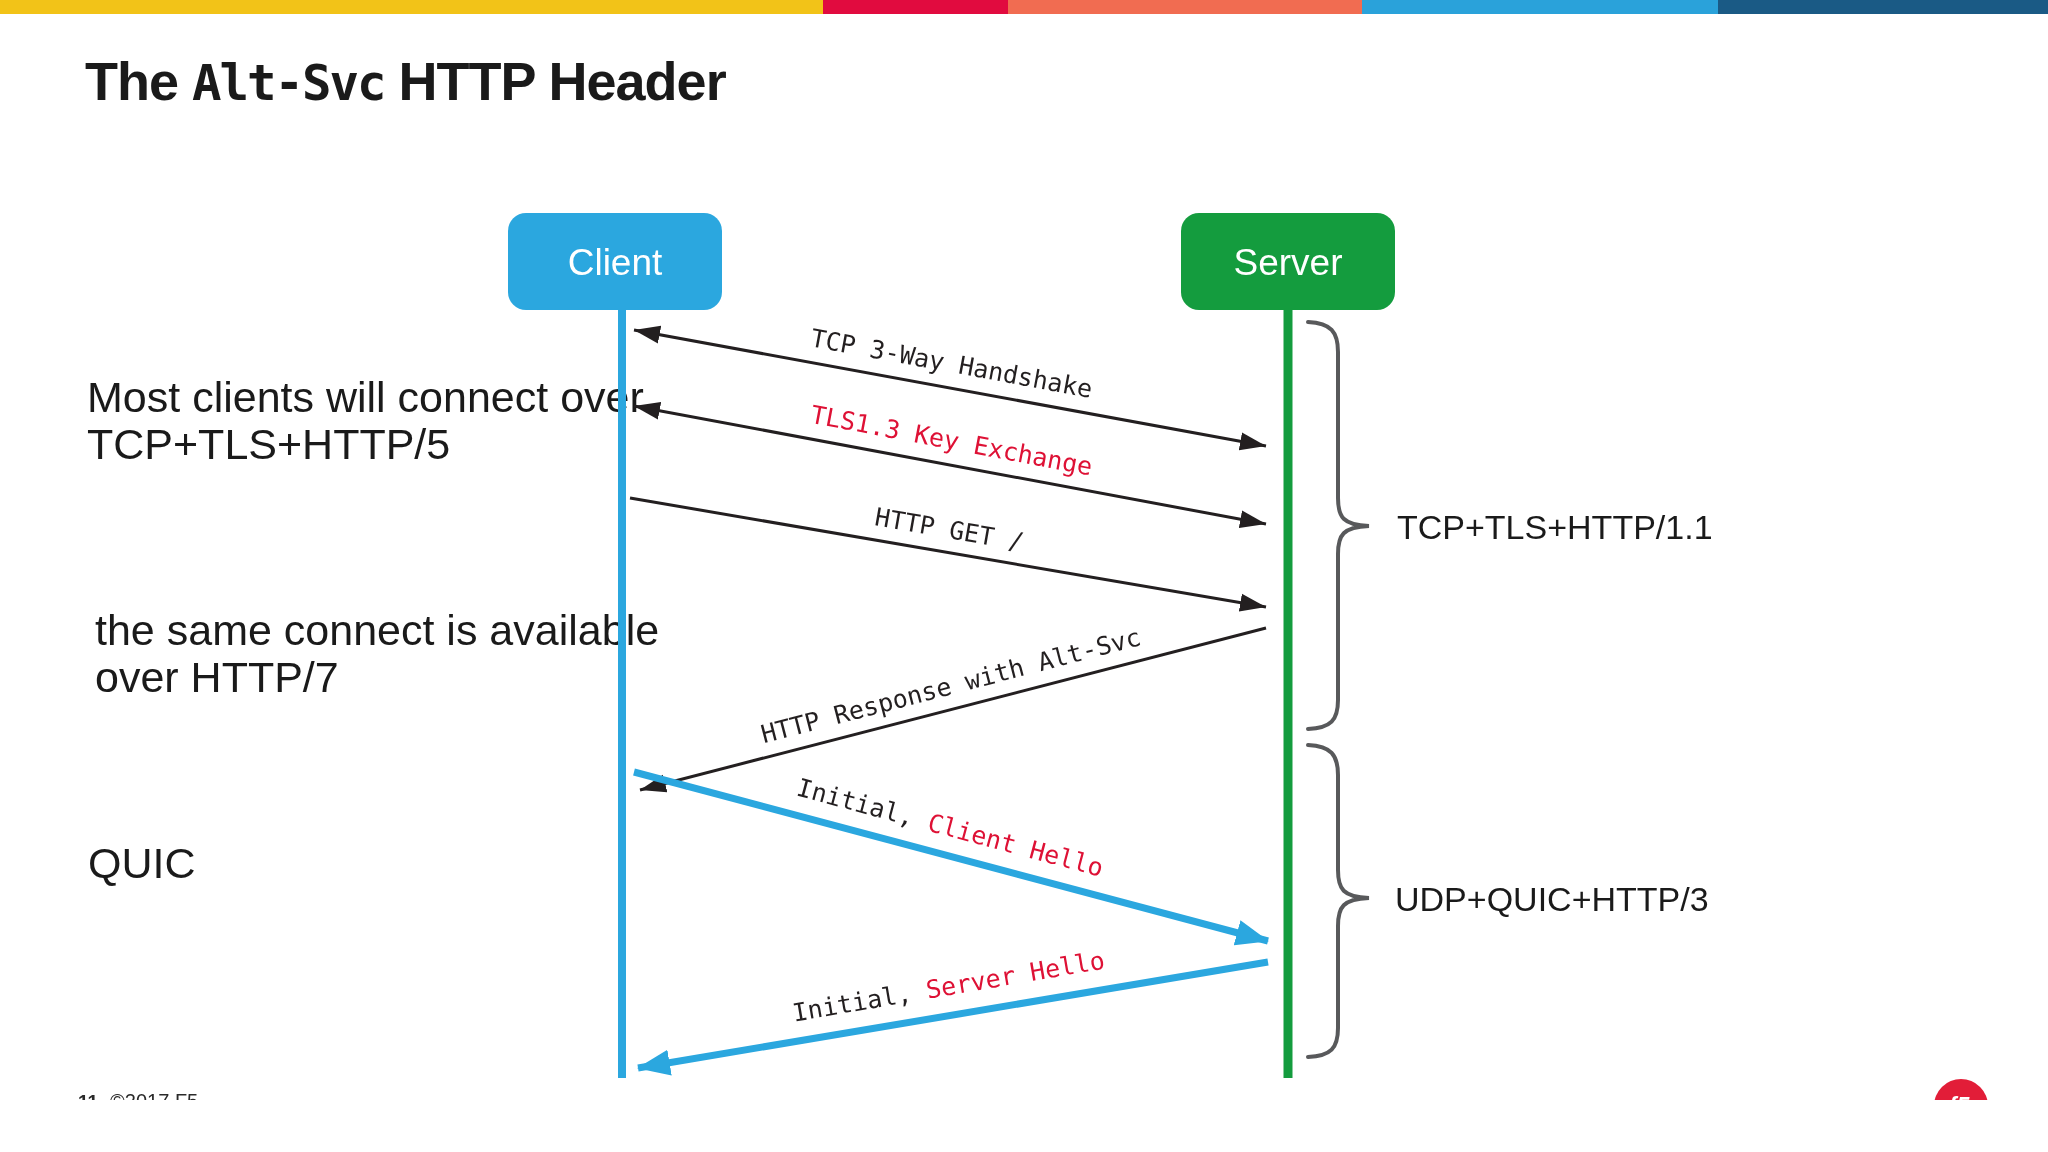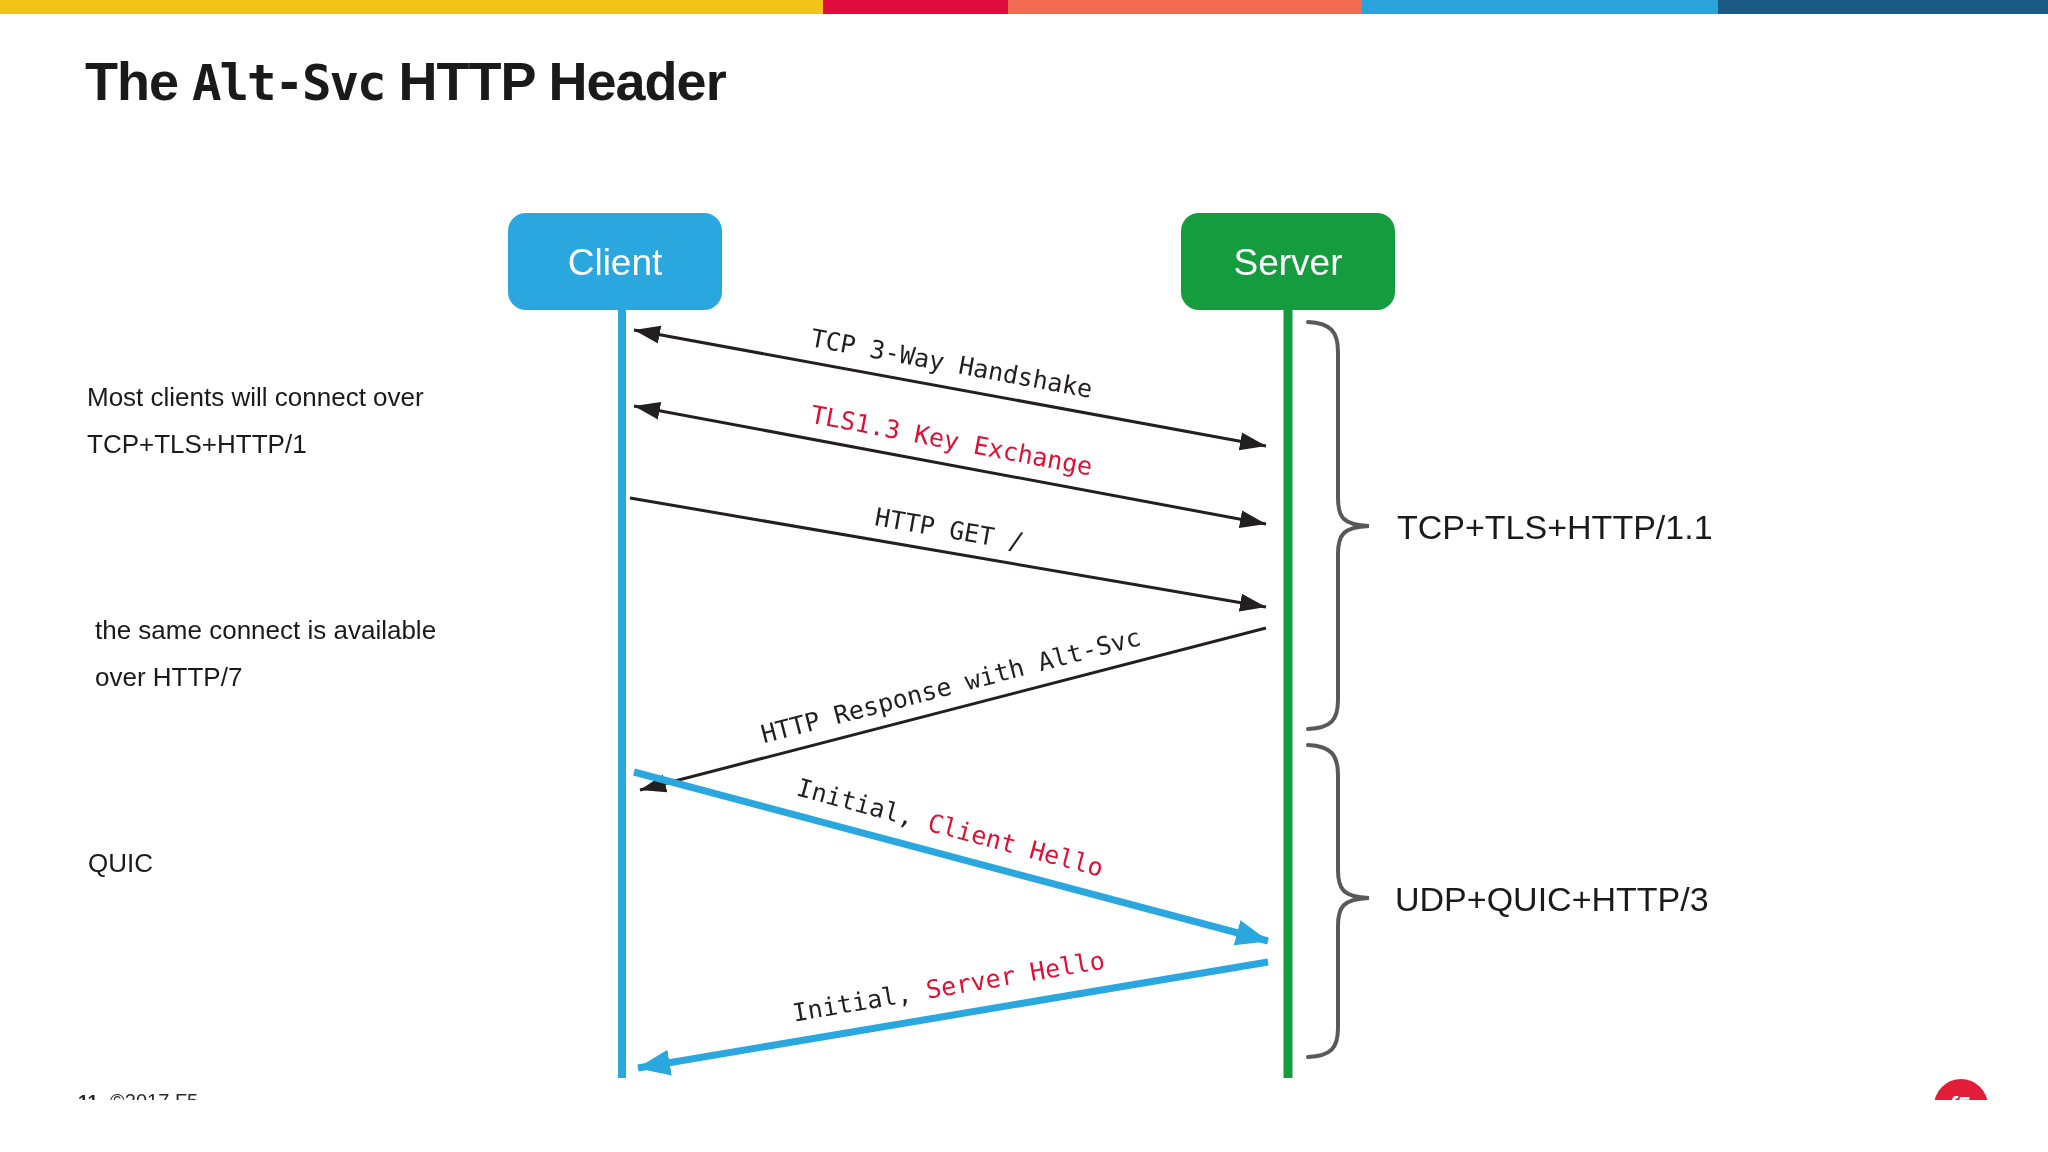--- a/index.html
+++ b/index.html
@@ -23,21 +23,21 @@
     color:#1a1a1a;white-space:pre;
   }
   .title .mono{
     font-family:"DejaVu Sans Mono", monospace;
     font-size:49px;font-weight:700;letter-spacing:-2px;
   }
 
   
   .note{
     position:absolute;
-    font-size:26px;line-height:47px;color:#1a1a1a;
+    font-size:43px;line-height:47px;color:#1a1a1a;
   }
   .note1{left:87px;top:374px;}
   .note2{left:95px;top:607px;}
   .note3{left:88px;top:840px;}
 
   
   svg.diagram{position:absolute;left:0;top:0;width:2048px;height:1152px;}
 
   .actor-label{
     font-family:"Liberation Sans", sans-serif;
@@ -83,21 +83,21 @@
     <div class="seg seg1" style="background: rgb(225, 11, 63);"></div>
     <div class="seg seg2" style="background: rgb(241, 108, 81);"></div>
     <div class="seg seg3" style="background: rgb(42, 162, 218);"></div>
     <div class="seg seg4" style="background: rgb(26, 90, 133);"></div>
   </div>
 
   <div class="title"><span>The </span><span class="mono">Alt-Svc</span><span> HTTP Header</span></div>
 
   <div class="note note1">
     <div>Most clients will connect over</div>
-    <div>TCP+TLS+HTTP/1</div>
+    <div>TCP+TLS+HTTP/5</div>
   </div>
   <div class="note note2">
     <div>the same connect is available</div>
     <div>over HTTP/7</div>
   </div>
   <div class="note note3">
     <div>QUIC</div>
   </div>
 
   <svg class="diagram" viewBox="0 0 2048 1152">

